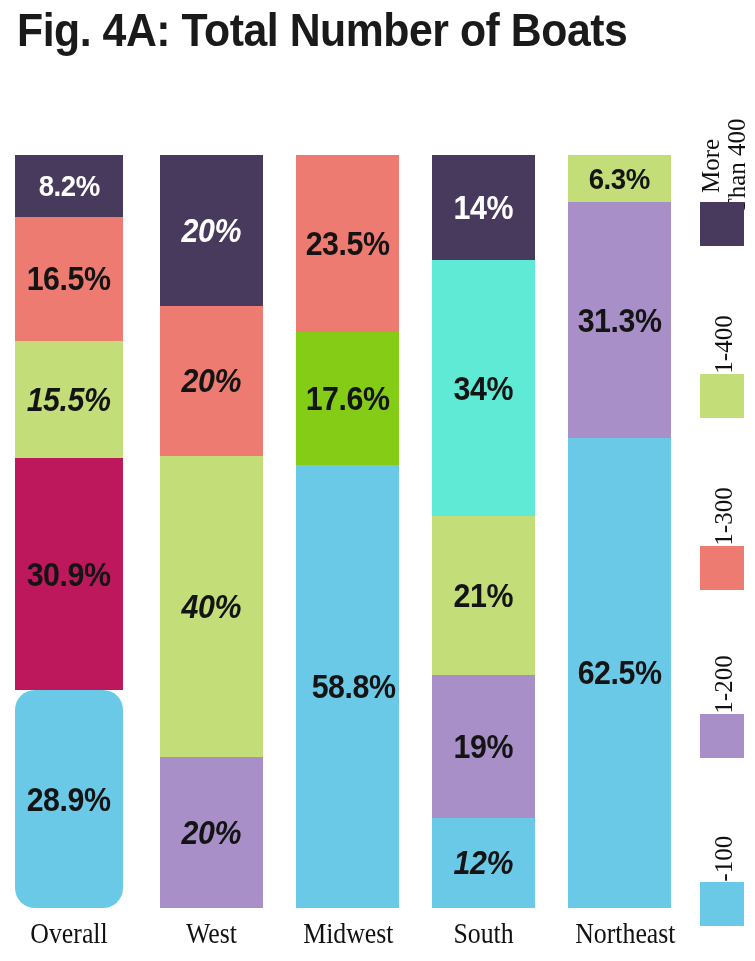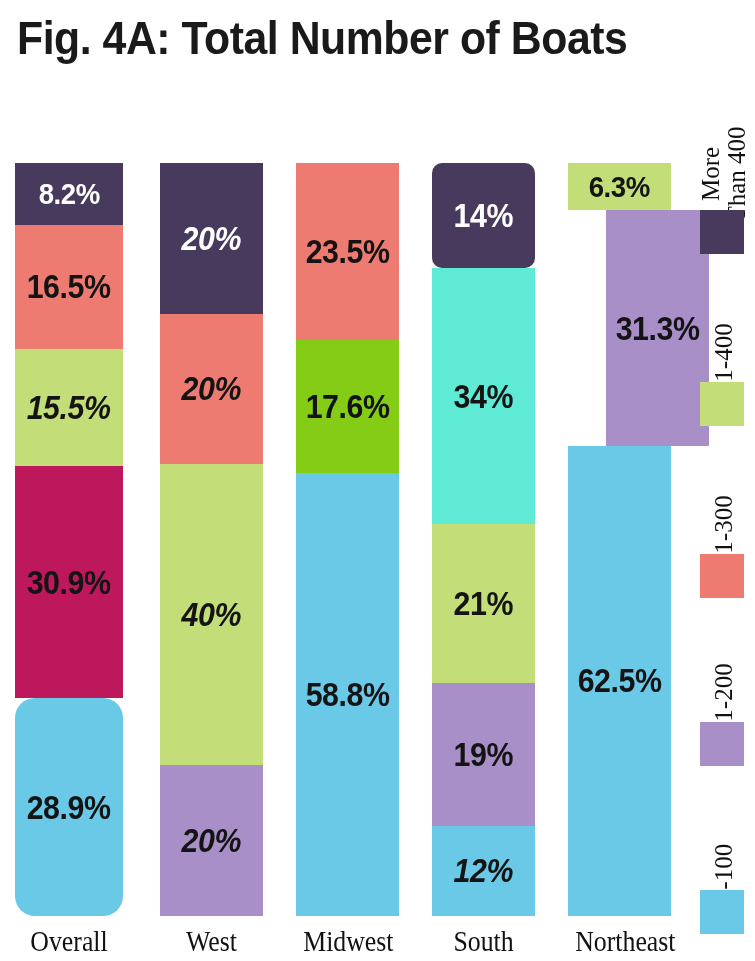--- a/index.html
+++ b/index.html
@@ -10,21 +10,21 @@
   body {
     width: 755px;
     height: 961px;
     overflow: hidden;
     font-family: "Liberation Sans", sans-serif;
     position: relative;
   }
 
   #chart-root {
     position: absolute;
-    left: 0; top: 8px;
+    left: 0; top: 0;
     width: 755px;
     height: 801px;
   }
 
   
   #chart-title {
     position: absolute;
     left: 17px;
     top: 2px;
     width: 700px;
@@ -218,28 +218,28 @@
         </div>
     </div>
     <div class="bar-column" data-col="2">
       <div class="bar-stack">
           <div class="bar-segment" style="flex: 0 0 23.5235%; background: rgb(238, 123, 114);">
             <span class="segment-label">23.5%</span>
           </div>
           <div class="bar-segment" style="flex: 0 0 17.6176%; background: #84cc16;">
             <span class="segment-label">17.6%</span>
           </div>
-          <div class="bar-segment" style="flex: 0 0 58.8589%; background: rgb(107, 201, 232);">
+          <div class="bar-segment" style="flex: 0 0 58.8589%; background: rgb(107, 201, 232); justify-content: flex-end;">
             <span class="segment-label">58.8%</span>
           </div>
         </div>
     </div>
     <div class="bar-column" data-col="3">
       <div class="bar-stack">
-          <div class="bar-segment" style="flex: 0 0 14%; background: rgb(71, 58, 92); border-radius: 10px;">
+          <div class="bar-segment" style="flex: 0 0 14%; background: rgb(71, 58, 92);">
             <span class="segment-label light">14%</span>
           </div>
           <div class="bar-segment" style="flex: 0 0 34%; background: #5eead4;">
             <span class="segment-label">34%</span>
           </div>
           <div class="bar-segment" style="flex: 0 0 21%; background: rgb(195, 221, 120);">
             <span class="segment-label">21%</span>
           </div>
           <div class="bar-segment" style="flex: 0 0 19%; background: rgb(169, 143, 200);">
             <span class="segment-label">19%</span>
@@ -247,21 +247,21 @@
           <div class="bar-segment" style="flex: 0 0 12%; background: rgb(107, 201, 232); font-style: italic;">
             <span class="segment-label">12%</span>
           </div>
         </div>
     </div>
     <div class="bar-column" data-col="4">
       <div class="bar-stack">
           <div class="bar-segment" style="flex: 0 0 6.29371%; background: rgb(195, 221, 120);">
             <span class="segment-label small">6.3%</span>
           </div>
-          <div class="bar-segment" style="flex: 0 0 31.2687%; background: rgb(169, 143, 200); margin-left: 38px;">
+          <div class="bar-segment" style="flex: 0 0 31.2687%; background: rgb(169, 143, 200);">
             <span class="segment-label">31.3%</span>
           </div>
           <div class="bar-segment" style="flex: 0 0 62.4376%; background: rgb(107, 201, 232);">
             <span class="segment-label">62.5%</span>
           </div>
         </div>
     </div>
   </div>
 
   <div id="category-axis">

